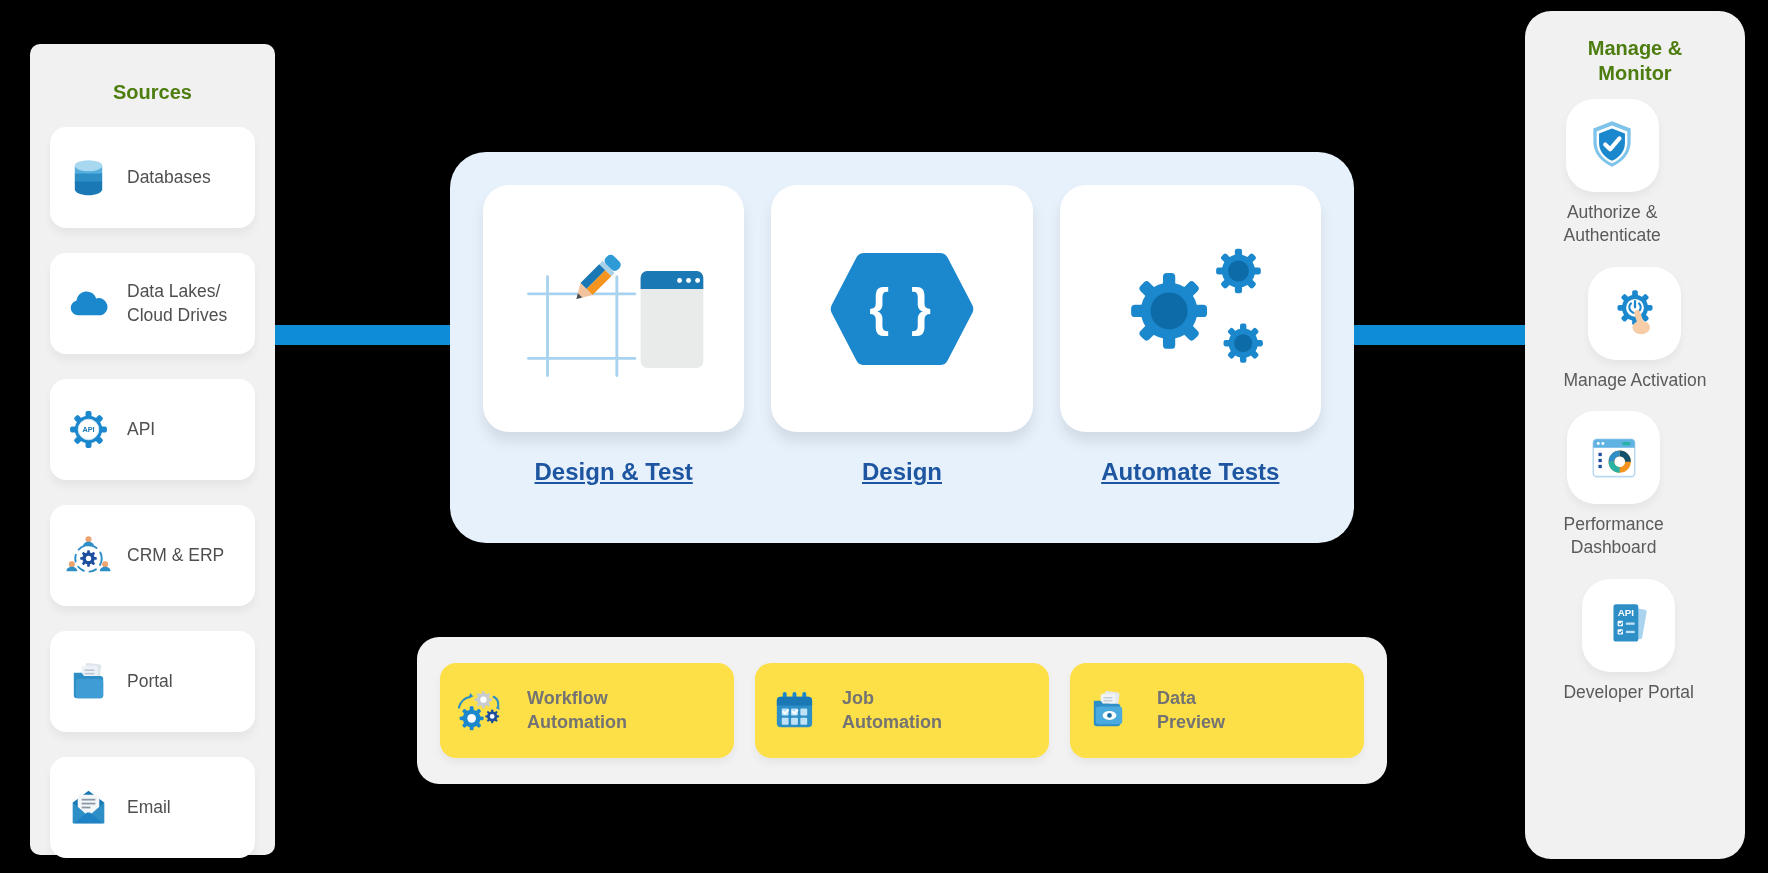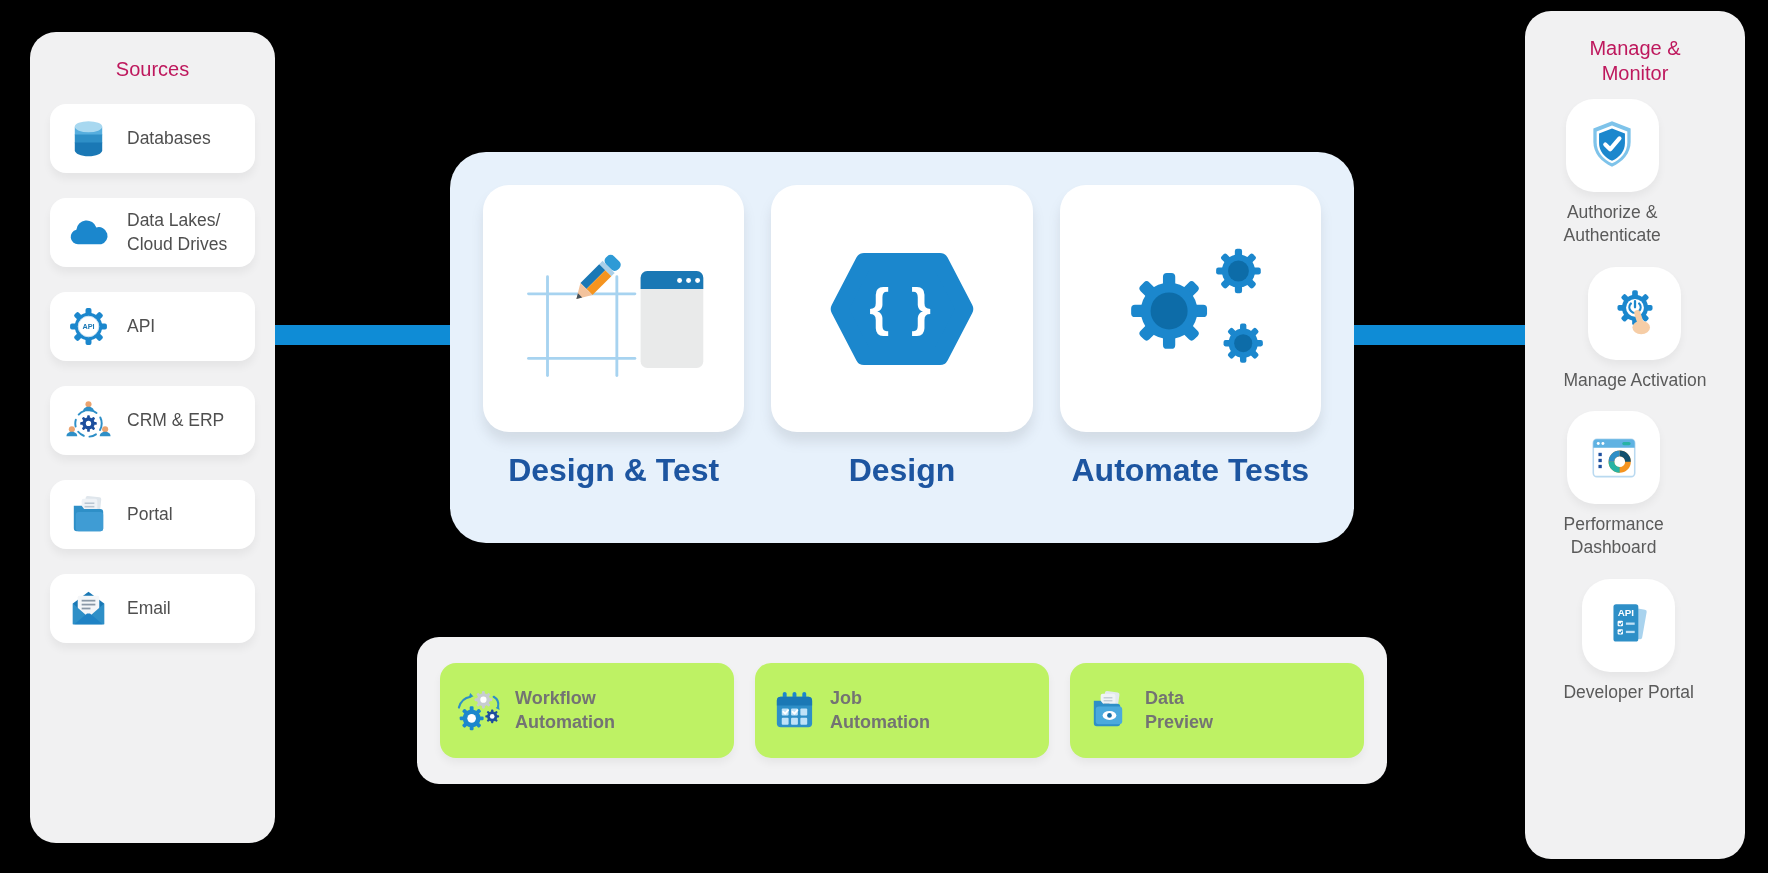--- a/index.html
+++ b/index.html
@@ -4,62 +4,62 @@
 <style>
   html,body { margin:0; padding:0; background:#000; }
   .canvas {
     position:relative; width:1768px; height:873px; background:#000;
     font-family:"Liberation Sans", sans-serif; overflow:hidden;
   }
   .panel { position:absolute; box-sizing:border-box; }
 
   
   #sources-panel {
-    left:30px; top:32px; width:245px; height:811px;
-    background:#f1f1f2; border-radius:26px; padding:25px 20px;
+    left:30px; top:44px; width:245px; height:811px;
+    background:#f1f1f2; border-radius:10px; padding:36px 20px;
   }
   .panel-title {
-    color:#be185d; font-weight:400; font-size:20px; text-align:center;
+    color:#4d7c0f; font-weight:700; font-size:20px; text-align:center;
     line-height:1.25; white-space:pre-line;
   }
   .source-list { display:flex; flex-direction:column; gap:25px; margin-top:22px; }
   .source-card {
-    background:#fff; border-radius:16px; height:69px;
+    background:#fff; border-radius:16px; height:101px;
     display:flex; align-items:center; padding:0 10px 0 15px; gap:15px;
     box-shadow:0 6px 9px rgba(0,0,0,0.05);
   }
   .source-card svg { width:47px; height:47px; flex:0 0 auto; }
   .source-label { font-size:17.5px; color:#4f4f4f; line-height:1.32; white-space:pre-line; }
 
   
   #flow-panel {
     left:450px; top:152px; width:904px; height:391px;
     background:#e7f1fb; border-radius:36px; padding:33px 33px 0;
     display:flex; gap:27px;
   }
   .stage { flex:1; display:flex; flex-direction:column; }
   .stage-card {
     height:247px; background:#fff; border-radius:26px;
     display:flex; align-items:center; justify-content:center;
     box-shadow:0 10px 12px rgba(120,130,140,0.18);
   }
   .stage-card svg { width:190px; height:152px; }
   .stage-label {
-    margin-top:20px; text-align:center; font-size:32px; font-weight:600; color:#1d55a0;
+    margin-top:26px; text-align:center; font-size:24px; font-weight:600; color:#1d55a0;text-decoration:underline;
   }
 
   
   #features-panel {
     left:417px; top:637px; width:970px; height:147px;
     background:#f2f2f3; border-radius:22px; padding:26px 23px;
     display:flex; gap:21px;
   }
   .feature-card {
-    flex:1; background:#bef264; border-radius:16px;
-    display:flex; align-items:center; padding:0 8px 0 15px; gap:13px;
+    flex:1; background:#fde047; border-radius:16px;
+    display:flex; align-items:center; padding:0 8px 0 15px; gap:25px;
     box-shadow:0 5px 8px rgba(0,0,0,0.05);
   }
   .feature-card svg { width:47px; height:47px; flex:0 0 auto; }
   .feature-label { font-size:18px; color:#737373; font-weight:600; line-height:1.28; white-space:pre-line; }
 
   
   #manage-panel {
     left:1525px; top:11px; width:220px; height:848px;
     background:#f1f1f2; border-radius:26px; padding:25px 12px;
     display:flex; flex-direction:column; align-items:center;

